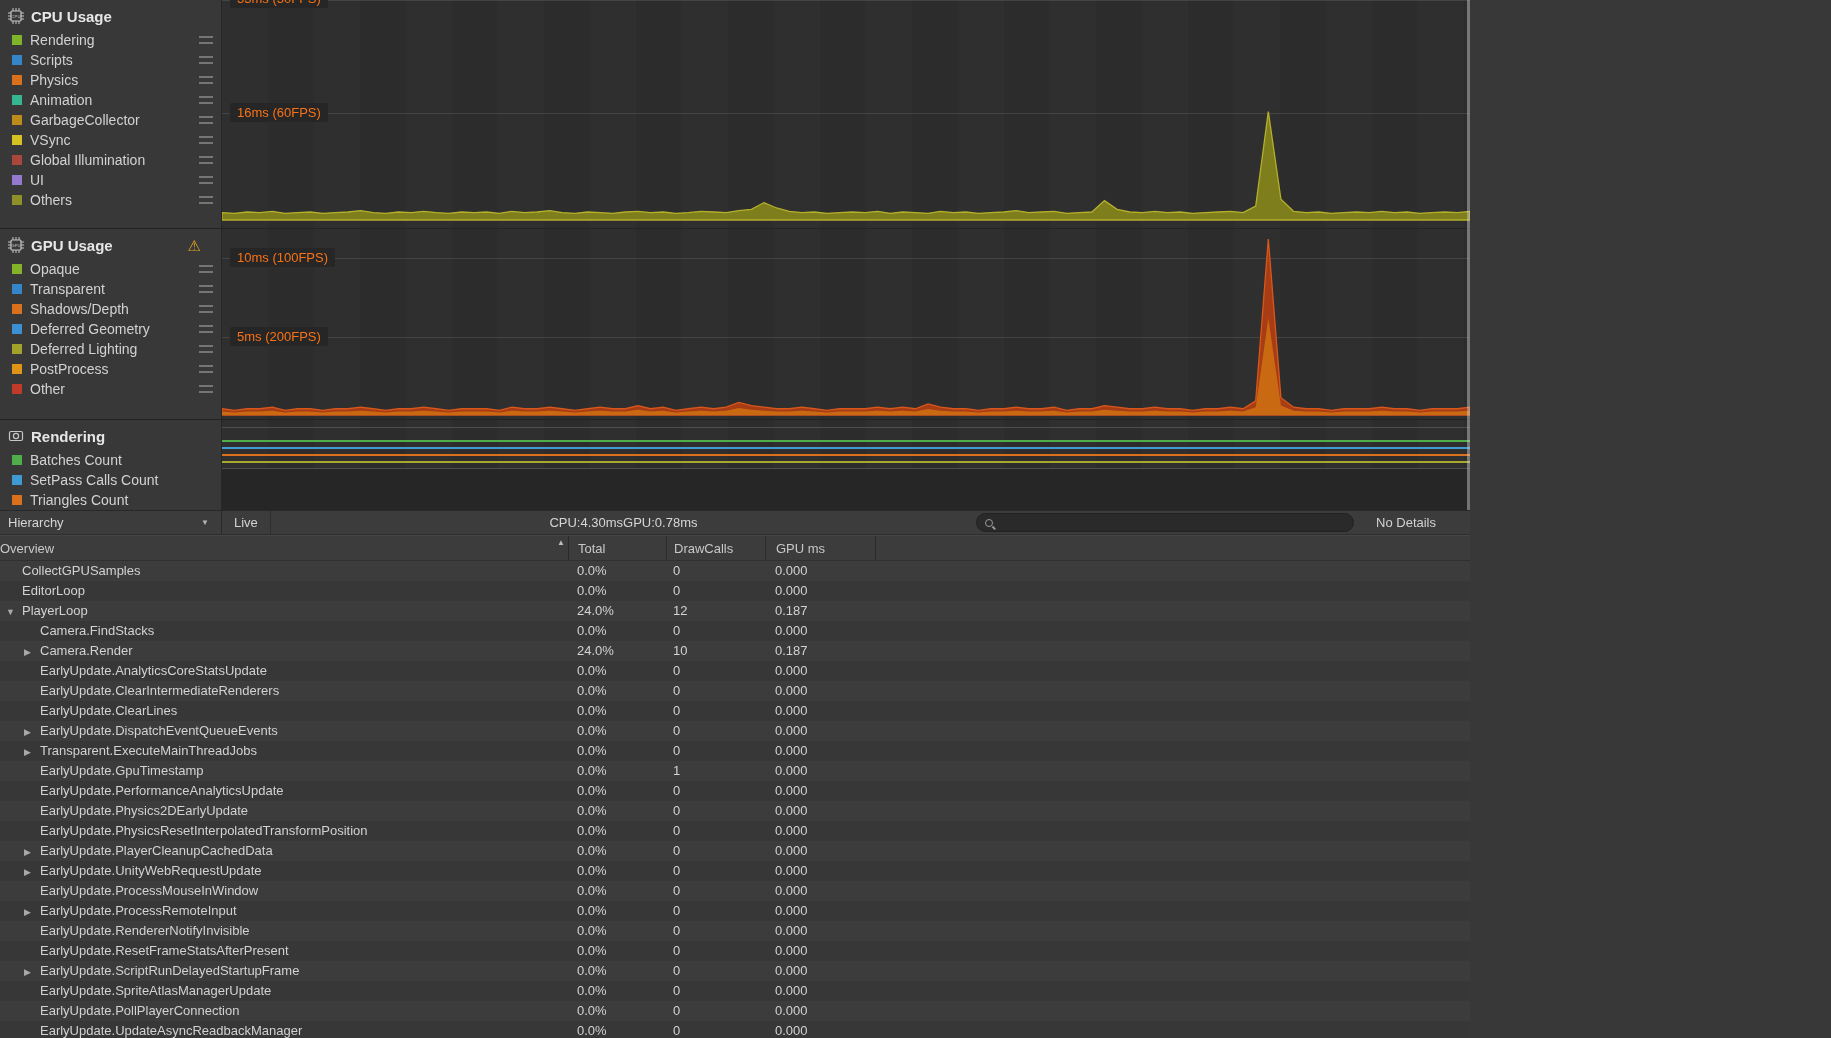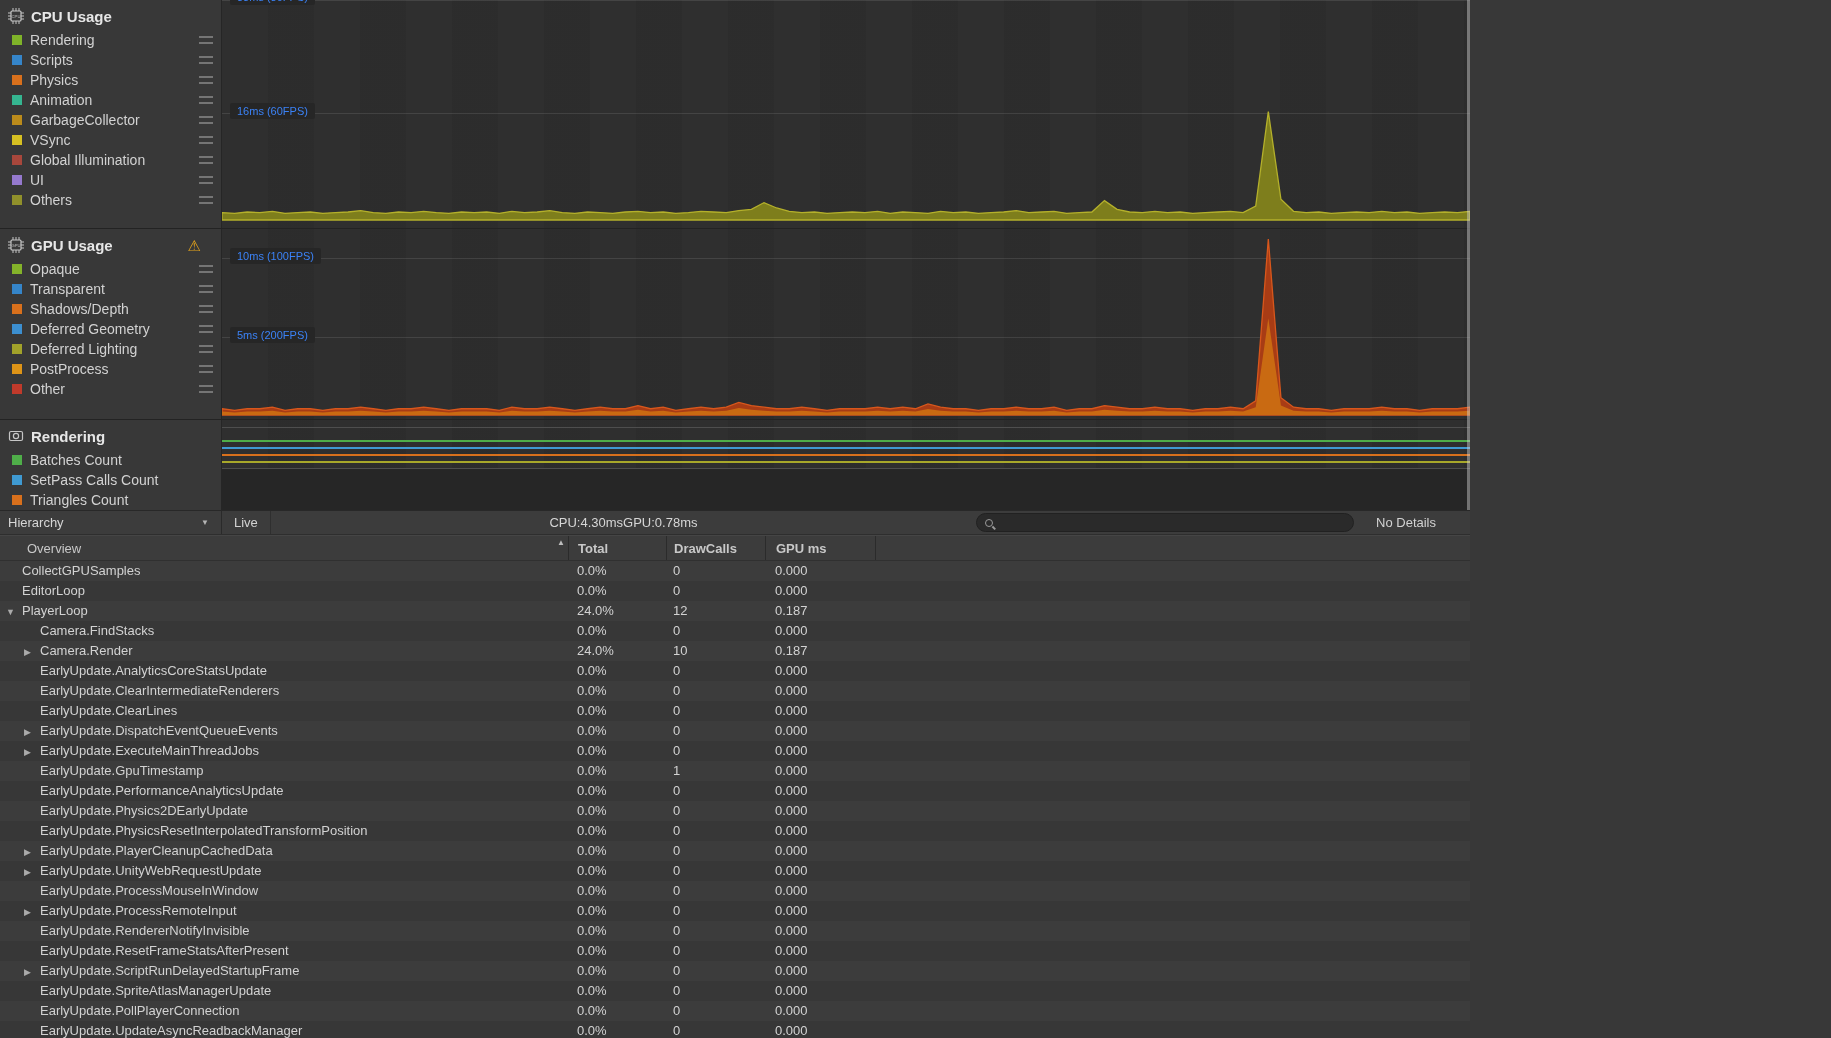--- a/index.html
+++ b/index.html
@@ -21,22 +21,22 @@
   .warn { margin-left:auto; margin-right:12px; color:#e2a21b; font-size:15px; line-height:1; }
   .legend-row { display:flex; align-items:center; height:20px; padding-left:12px; flex:none; }
   .swatch { width:10px; height:10px; flex:none; margin-right:8px; }
   .legend-label { font-size:14px; color:#d2d2d2; white-space:nowrap; }
   .handle { margin-left:auto; margin-right:8px; width:14px; height:8px;
             border-top:2px solid #757575; border-bottom:2px solid #757575; }
 
   .module-chart { flex:1; position:relative; background:#2d2d2d; overflow:hidden;
                   background-image:repeating-linear-gradient(90deg, rgba(255,255,255,0.013) 0 46px, rgba(0,0,0,0.015) 46px 92px); }
   .gridline { position:absolute; left:0; right:0; height:1px; background:rgba(255,255,255,0.10); z-index:1; }
-  .axis-label { position:absolute; left:8px; z-index:3; background:#262626; color:#3b82f6;
-                font-size:11px; padding:2px 7px; border-radius:2px; white-space:nowrap; }
+  .axis-label { position:absolute; left:8px; z-index:3; background:#262626; color:#f97316;
+                font-size:13px; padding:2px 7px; border-radius:2px; white-space:nowrap; }
   .chart-svg { position:absolute; inset:0; width:100%; height:100%; z-index:2; }
   .rend-line { position:absolute; left:0; right:0; height:2px; z-index:2; }
   .rend-sep  { position:absolute; left:0; right:0; height:1px; background:#4e4e4e; z-index:2; }
   .rend-dark { position:absolute; left:0; right:0; bottom:0; background:#262626; z-index:1; }
   .frame-indicator { position:absolute; top:0; right:0; width:3px; height:510px;
                      background:rgba(210,210,210,0.45); z-index:6; }
 
   
   .toolbar { height:25px; flex:none; background:#3c3c3c; border-top:1px solid #282828; border-bottom:1px solid #2e2e2e;
              display:flex; align-items:center; font-size:13px; }
@@ -51,23 +51,23 @@
   .mag { width:8px; height:8px; border:1.5px solid #9a9a9a; border-radius:50%; position:relative; flex:none; margin-right:6px; }
   .mag::after { content:""; position:absolute; width:4px; height:1.5px; background:#9a9a9a;
                 transform:rotate(45deg); left:6px; top:7px; }
   .search input { flex:1; background:transparent; border:none; outline:none; color:#ddd; font-size:13px; }
   .tb-details { margin-left:2px; margin-right:22px; }
 
   
   .grid-header { height:26px; flex:none; background:#3c3c3c; border-bottom:1px solid #303030; border-top:1px solid #454545;
                  display:grid; grid-template-columns:568px 98px 99px 110px 1fr; font-size:13px; color:#c8c8c8; }
   .hcell { display:flex; align-items:center; height:100%; }
-  .hcell.first { padding-left:27px; justify-content:space-between; }
+  .hcell.first { padding-left:0; justify-content:space-between; }
   .sort-arrow { font-size:8px; color:#bdbdbd; margin-right:3px; align-self:flex-start; padding-top:2px; }
-  .hcell.sep { border-left:1px solid #2b2b2b;font-weight:bold; }
+  .hcell.sep { border-left:1px solid #2b2b2b; }
   .hc-total { padding-left:9px; } .hc-calls { padding-left:7px; } .hc-gpu { padding-left:10px; }
 
   .rows { flex:1; overflow:hidden; background:#a21caf; }
   .trow { display:grid; grid-template-columns:568px 98px 99px 110px 1fr; height:20px; line-height:20px;
           font-size:13px; color:#d2d2d2; }
   .trow:nth-child(odd) { background:#3c3c3c; }
   .trow:nth-child(even){ background:#373737; }
   .cell { white-space:nowrap; overflow:hidden; }
   .tw { display:inline-block; width:16px; font-size:9px; color:#ababab; text-align:left; }
   .d0 .tw { margin-left:6px; } .d1 .tw { margin-left:24px; }
@@ -340,21 +340,21 @@
         <div class="cell"></div>
       </div>
       <div class="trow">
         <div class="cell name d1"><span class="tw">▶</span><span>EarlyUpdate.DispatchEventQueueEvents</span></div>
         <div class="cell num-total">0.0%</div>
         <div class="cell num-calls">0</div>
         <div class="cell num-gpu">0.000</div>
         <div class="cell"></div>
       </div>
       <div class="trow">
-        <div class="cell name d1"><span class="tw">▶</span><span>EarlyUpdate.ExecuteMainThreadJobs</span></div>
+        <div class="cell name d1"><span class="tw">▶</span><span>Transparent.ExecuteMainThreadJobs</span></div>
         <div class="cell num-total">0.0%</div>
         <div class="cell num-calls">0</div>
         <div class="cell num-gpu">0.000</div>
         <div class="cell"></div>
       </div>
       <div class="trow">
         <div class="cell name d1"><span class="tw"></span><span>EarlyUpdate.GpuTimestamp</span></div>
         <div class="cell num-total">0.0%</div>
         <div class="cell num-calls">1</div>
         <div class="cell num-gpu">0.000</div>

